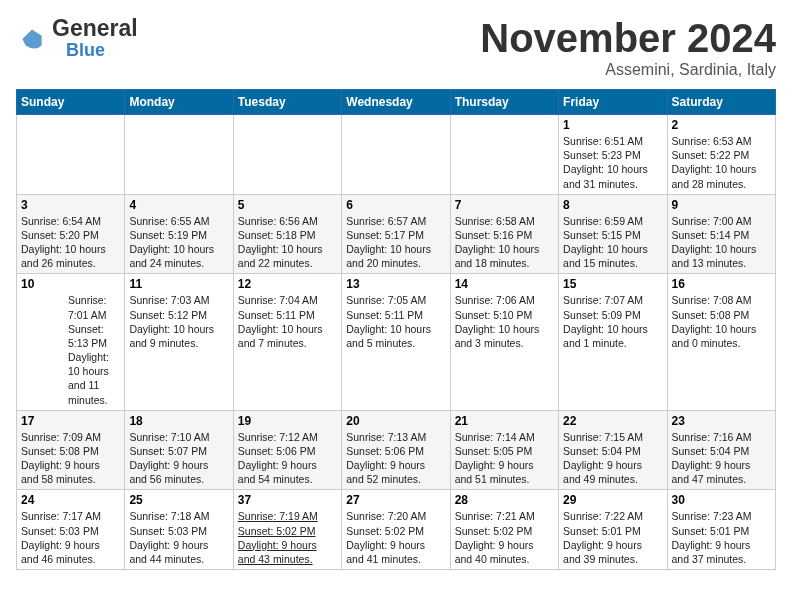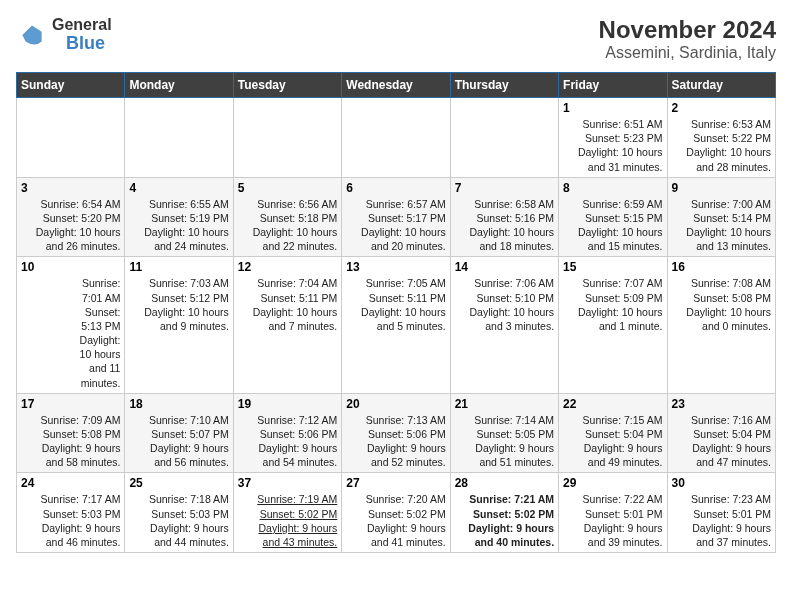--- a/index.html
+++ b/index.html
@@ -20,53 +20,53 @@
       display: flex;
       align-items: center;
       gap: 4px;
     }
     .logo-text {
       display: flex;
       flex-direction: column;
       line-height: 1.1;
     }
     .logo-general {
-      font-size: 16px;
+      font-size: 23px;
       font-weight: bold;
       color: #333;
     }
     .logo-blue {
       font-size: 18px;
       font-weight: bold;
       color: #3a7fc1;
       margin-left: 14px;
     }
     .logo-icon {
       width: 32px;
       height: 32px;
     }
     .title-block {
       text-align: right;
     }
     .month-title {
-      font-size: 24px;
+      font-size: 40px;
       font-weight: bold;
       color: #333;
     }
     .location {
       font-size: 16px;
       color: #555;
     }
     .calendar {
       width: 100%;
       border-collapse: collapse;
       font-size: 11px;
     }
     .calendar th {
-      background: #404040;
+      background: #0369a1;
       color: white;
       padding: 5px 4px;
       text-align: left;
       font-size: 12px;
       font-weight: bold;
       border: 1px solid #2a6aa0;
     }
     .calendar td {
       border: 1px solid #ccc;
       vertical-align: top;
@@ -80,21 +80,20 @@
     }
     .day-number {
       font-weight: bold;
       font-size: 12px;
       margin-bottom: 2px;
     }
     .day-info {
       font-size: 10.5px;
       color: #222;
       line-height: 1.35;
-      text-align: right;
     }
     .empty-cell {
       background: #fff !important;
     }
   </style>
 </head>
 <body>
 
 <div class="header">
   <div class="logo">
@@ -324,21 +323,21 @@
         </td>
         <td>
           <div class="day-number">27</div>
           <div class="day-info" style="white-space: pre-line;">Sunrise: 7:20 AM
 Sunset: 5:02 PM
 Daylight: 9 hours
 and 41 minutes.</div>
         </td>
         <td>
           <div class="day-number">28</div>
-          <div class="day-info" style="white-space: pre-line; font-weight: bold;">Sunrise: 7:21 AM
+          <div class="day-info" style="white-space: pre-line;">Sunrise: 7:21 AM
 Sunset: 5:02 PM
 Daylight: 9 hours
 and 40 minutes.</div>
         </td>
         <td>
           <div class="day-number">29</div>
           <div class="day-info" style="white-space: pre-line;">Sunrise: 7:22 AM
 Sunset: 5:01 PM
 Daylight: 9 hours
 and 39 minutes.</div>

